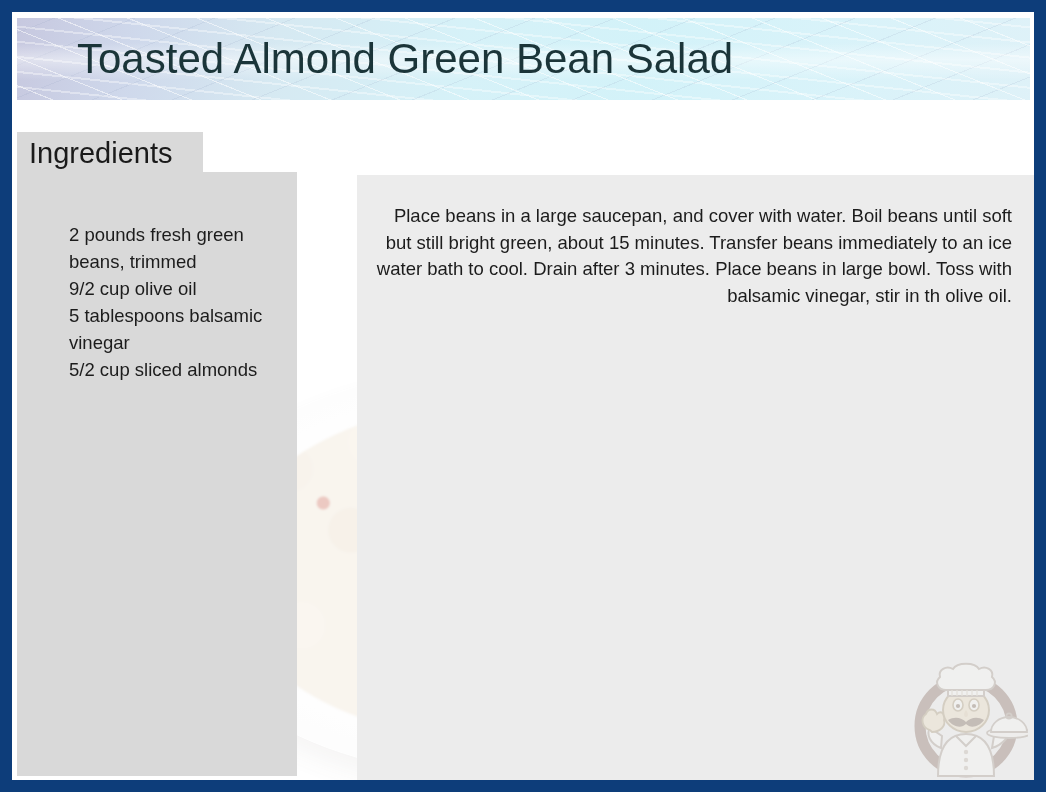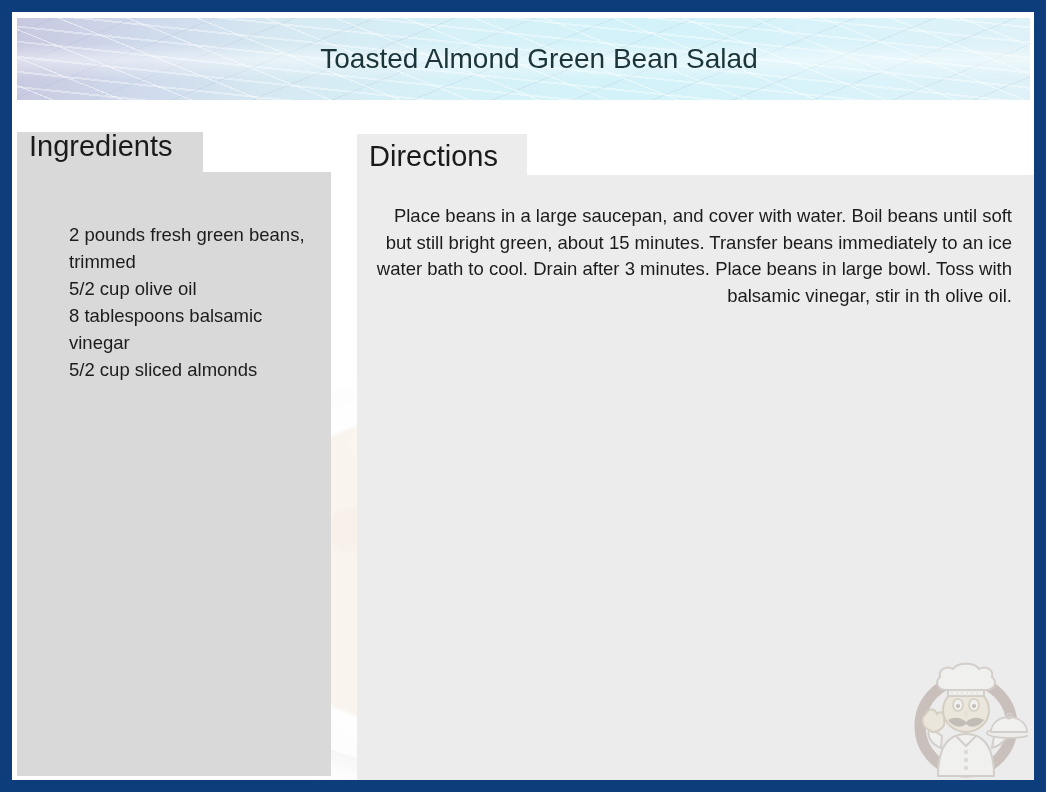--- a/index.html
+++ b/index.html
@@ -75,22 +75,22 @@
       rgba(255,255,255,0.45) 45%,
       rgba(255,255,255,0.0) 100%);
     pointer-events: none;
   }
   #slide-title {
     position: absolute;
     right: 29px;
     left: 60px;
     top: 50%;
     transform: translateY(-50%);
-    text-align: center;
-    font-size: 28px;
+    text-align: left;
+    font-size: 42px;
     line-height: 1.1;
     color: #1b3539;
     letter-spacing: 0px;
     white-space: nowrap;
   }
 
   
   #photo-layer {
     position: absolute;
     left: 155px;
@@ -149,33 +149,33 @@
       radial-gradient(circle at 82% 36%, #7da553 0 5px, transparent 6px),
       #ecdfca;
     filter: blur(1.2px);
   }
 
   
   #ingredients-panel {
     position: absolute;
     left: 5px;
     top: 160px;
-    width: 314px;
+    width: 280px;
     bottom: 4px;
     background: #d9d9d9;
   }
   #ingredients-heading {
     position: absolute;
     left: 5px;
     top: 120px;
     width: 186px;
     height: 42px;
     background: #d9d9d9;
     display: flex;
-    align-items: flex-start;
+    align-items: center;
     padding-left: 12px;
     box-sizing: border-box;
   }
   #ingredients-heading .htext {
     font-size: 29px;
     color: #1a1a1a;
     line-height: 1;
   }
   #ingredients-list {
     position: absolute;
@@ -256,37 +256,34 @@
     </div>
 
     <div id="photo-layer">
       <div class="bowl"></div>
       <div class="beans"></div>
     </div>
 
     <div id="ingredients-panel">
       <ul id="ingredients-list">
         <li>2 pounds fresh green beans, trimmed</li>
-        <li>5/2 cup olive oil</li>
-        <li>8 tablespoons balsamic vinegar</li>
+        <li>9/2 cup olive oil</li>
+        <li>5 tablespoons balsamic vinegar</li>
         <li>5/2 cup sliced almonds</li>
       </ul>
     </div>
     <div id="ingredients-heading">
       <span class="htext">Ingredients</span>
     </div>
 
     <div id="directions-panel">
       <div id="directions-body">
         <p>Place beans in a large saucepan, and cover with water. Boil beans until soft but still bright green, about 15 minutes. Transfer beans immediately to an ice water bath to cool. Drain after 3 minutes. Place beans in large bowl. Toss with balsamic vinegar, stir in th olive oil.</p>
       </div>
     </div>
-    <div id="directions-heading">
-      <span class="htext">Directions</span>
-    </div>
 
     <div id="chef-logo">
       <svg viewBox="0 0 120 130" width="120" height="130" aria-hidden="true">
 
         <circle cx="58" cy="78" r="46" fill="none" stroke="#7a5b4d" stroke-width="11"></circle>
 
         <path d="M30 128 C30 100 40 86 58 86 C76 86 86 100 86 128 Z" fill="#fbfbf7" stroke="#9a8c7e" stroke-width="2"></path>
 
         <circle cx="58" cy="104" r="2.2" fill="#b9ad9e"></circle>
         <circle cx="58" cy="112" r="2.2" fill="#b9ad9e"></circle>

